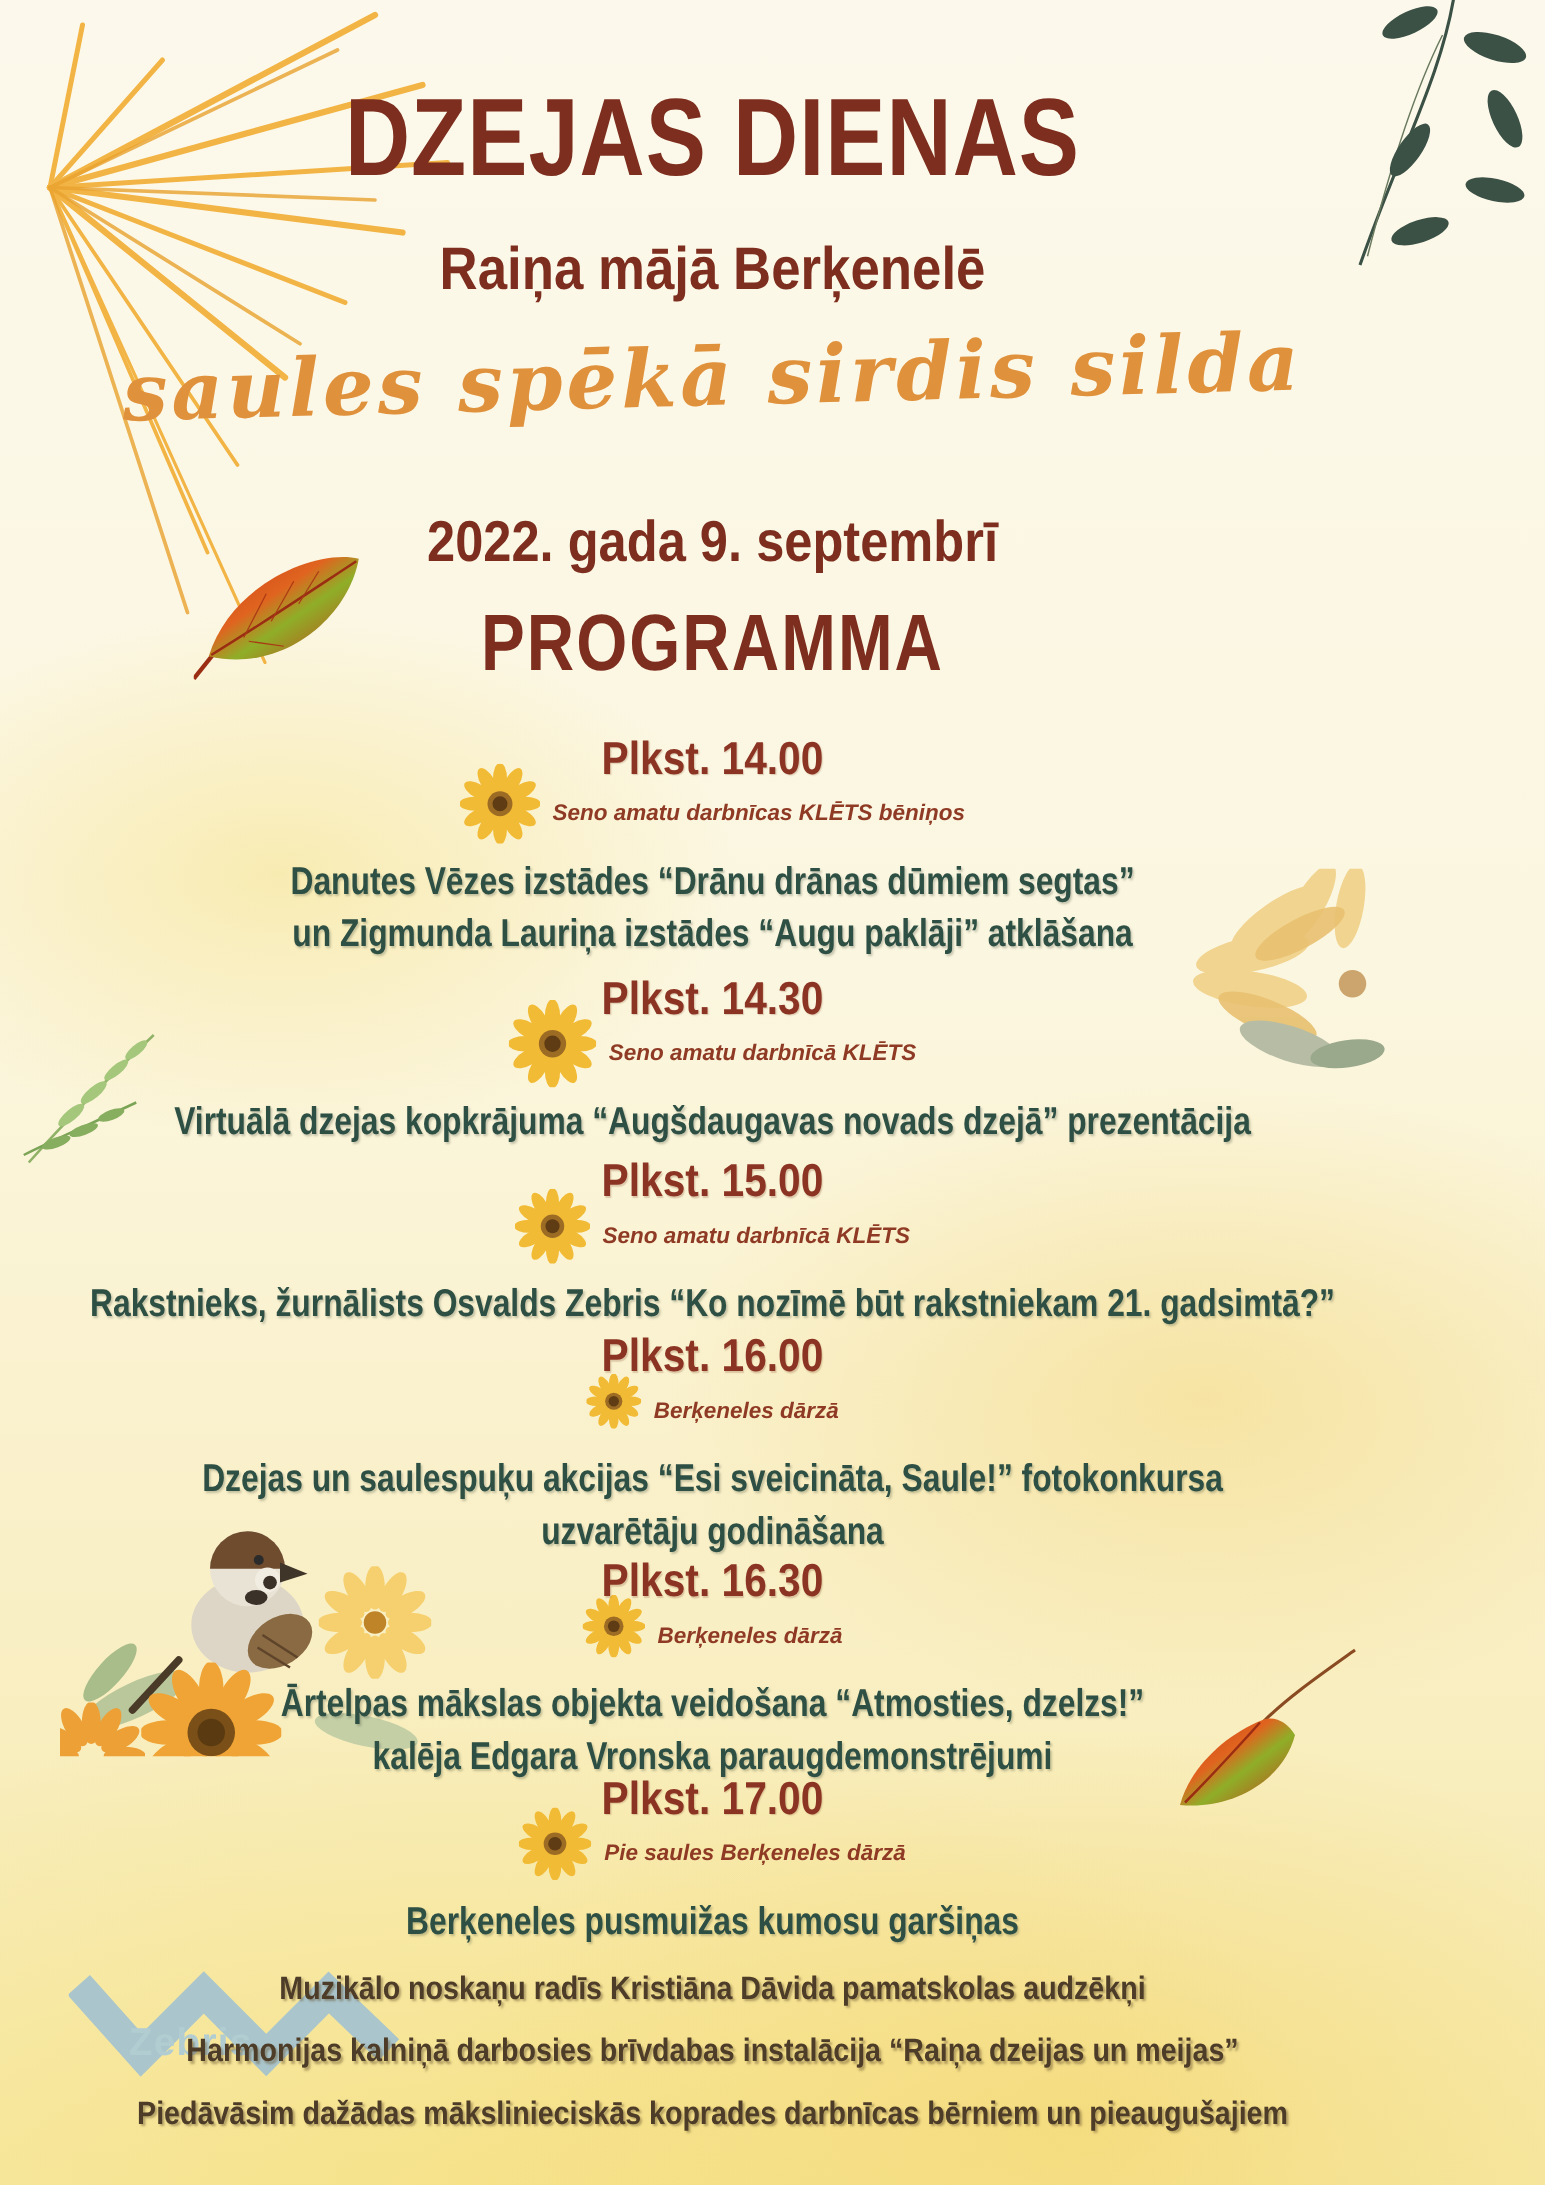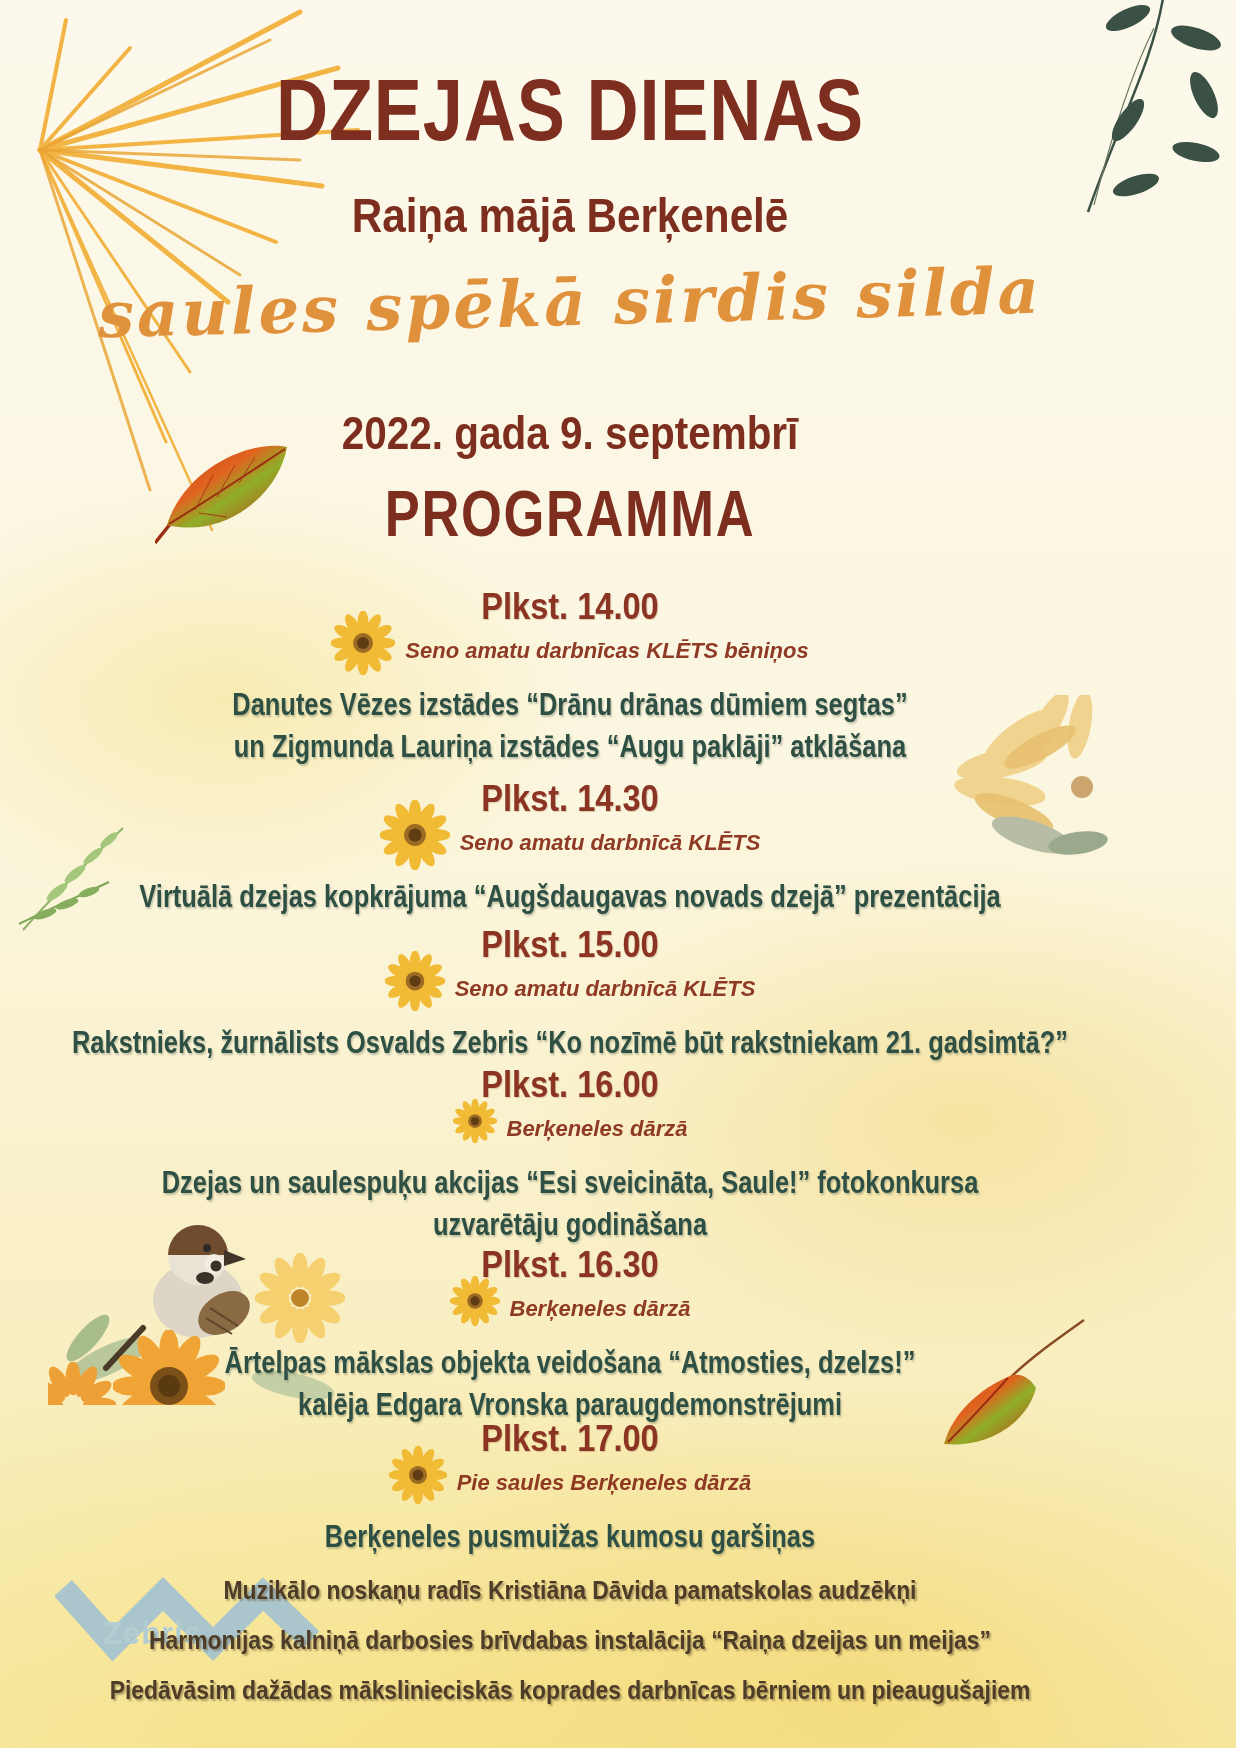--- a/index.html
+++ b/index.html
@@ -19,21 +19,21 @@
   .cond88{display:block;transform:scaleX(.88);transform-origin:50% 50%;}
   .title{font-size:88px;font-weight:700;color:#7d2e1e;line-height:1;letter-spacing:1px;}
   .subtitle{font-size:48px;font-weight:700;color:#7d2e1e;line-height:1;}
   .tagline{font-family:"DejaVu Serif",serif;font-style:italic;font-weight:700;
            font-size:64px;color:#e0913c;line-height:1.1;letter-spacing:3px;transform:rotate(-1.5deg);}
   .dateline{font-size:46px;font-weight:700;color:#7d2e1e;line-height:1;}
   .programma{font-size:64px;font-weight:700;color:#7d2e1e;line-height:1;letter-spacing:2px;}
   .event{position:absolute;left:0;width:100%;text-align:center;}
   .time{font-size:37px;font-weight:700;color:#8c3423;line-height:1;text-shadow:1px 1px 1px rgba(130,70,40,.25);}
   .locrow{display:flex;align-items:center;justify-content:center;gap:10px;margin-top:9px;height:34px;}
-  .loc{font-size:22px;font-style:italic;font-weight:700;color:#8f3a24;line-height:1.1;}
+  .loc{font-size:18px;font-style:italic;font-weight:700;color:#8f3a24;line-height:1.1;}
   .desc{margin-top:16px;}
   .dline{font-size:31px;font-weight:700;color:#2e5044;line-height:1.36;
          text-shadow:1.5px 1.5px 2px rgba(70,80,60,.30);}
   .footer-line{position:absolute;left:0;width:100%;font-size:26px;font-weight:700;color:#4d3c28;
          line-height:1.15;text-shadow:2px 2px 2px rgba(95,75,40,.45);}
   .sficon{margin-top:-16px;flex:0 0 auto;}
   .s64{width:64px;height:64px;} .s70{width:70px;height:70px;} .s60{width:60px;height:60px;}
   .s44{width:44px;height:44px;} .s50{width:50px;height:50px;} .s58{width:58px;height:58px;}
   #watermark{position:absolute;left:55px;top:1572px;width:300px;height:115px;z-index:2;opacity:.85;}
   #watermark span{position:absolute;left:48px;top:44px;font-size:31px;font-weight:700;color:#a6c9dc;letter-spacing:1px;}

